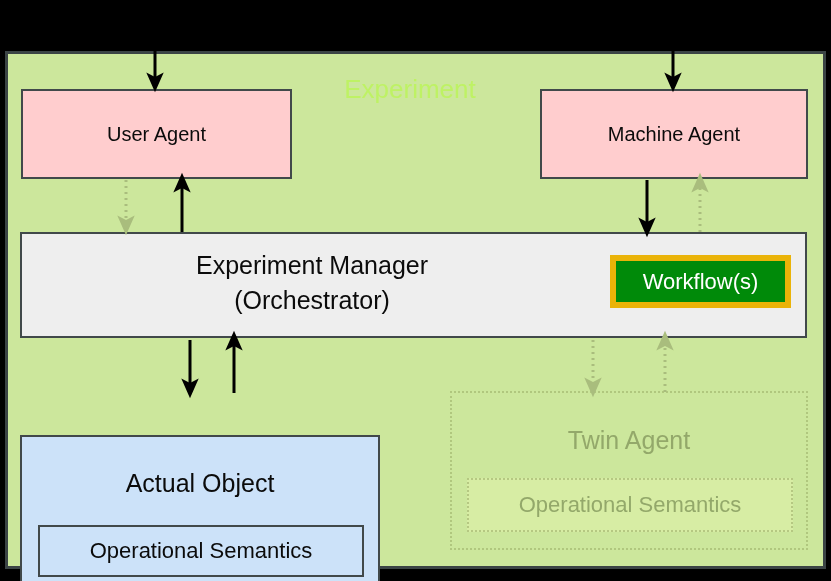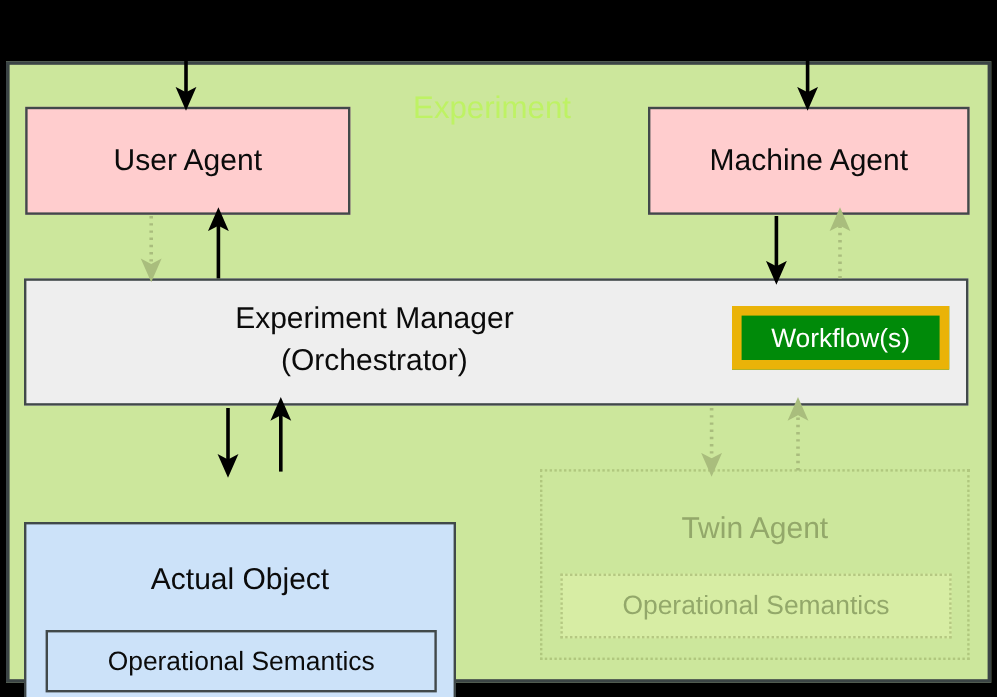--- a/index.html
+++ b/index.html
@@ -40,21 +40,21 @@
     position: absolute;
     box-sizing: border-box;
     display: flex;
     align-items: center;
     justify-content: center;
     text-align: center;
   }
   .agent-box {
     background: #ffcdce;
     border: 2px solid #41494a;
-    font-size: 25px;
+    font-size: 20px;
     color: #0b0b0b;
   }
   #user-agent {
     left: 21px;
     top: 89px;
     width: 271px;
     height: 90px;
   }
   #machine-agent {
     left: 540px;
@@ -79,21 +79,21 @@
     font-size: 25px;
     color: #0b0b0b;
     line-height: 35px;
   }
   #workflow-box {
     left: 610px;
     top: 255px;
     width: 181px;
     height: 53px;
     background: #008a09;
-    border: 8px solid #eab308;
+    border: 6px solid #eab308;
     color: #ffffff;
     font-size: 22px;
   }
   #actual-object {
     left: 20px;
     top: 393px;
     width: 360px;
     height: 160px;
     background: #cce2f9;
     border: 2px solid #41494a;

